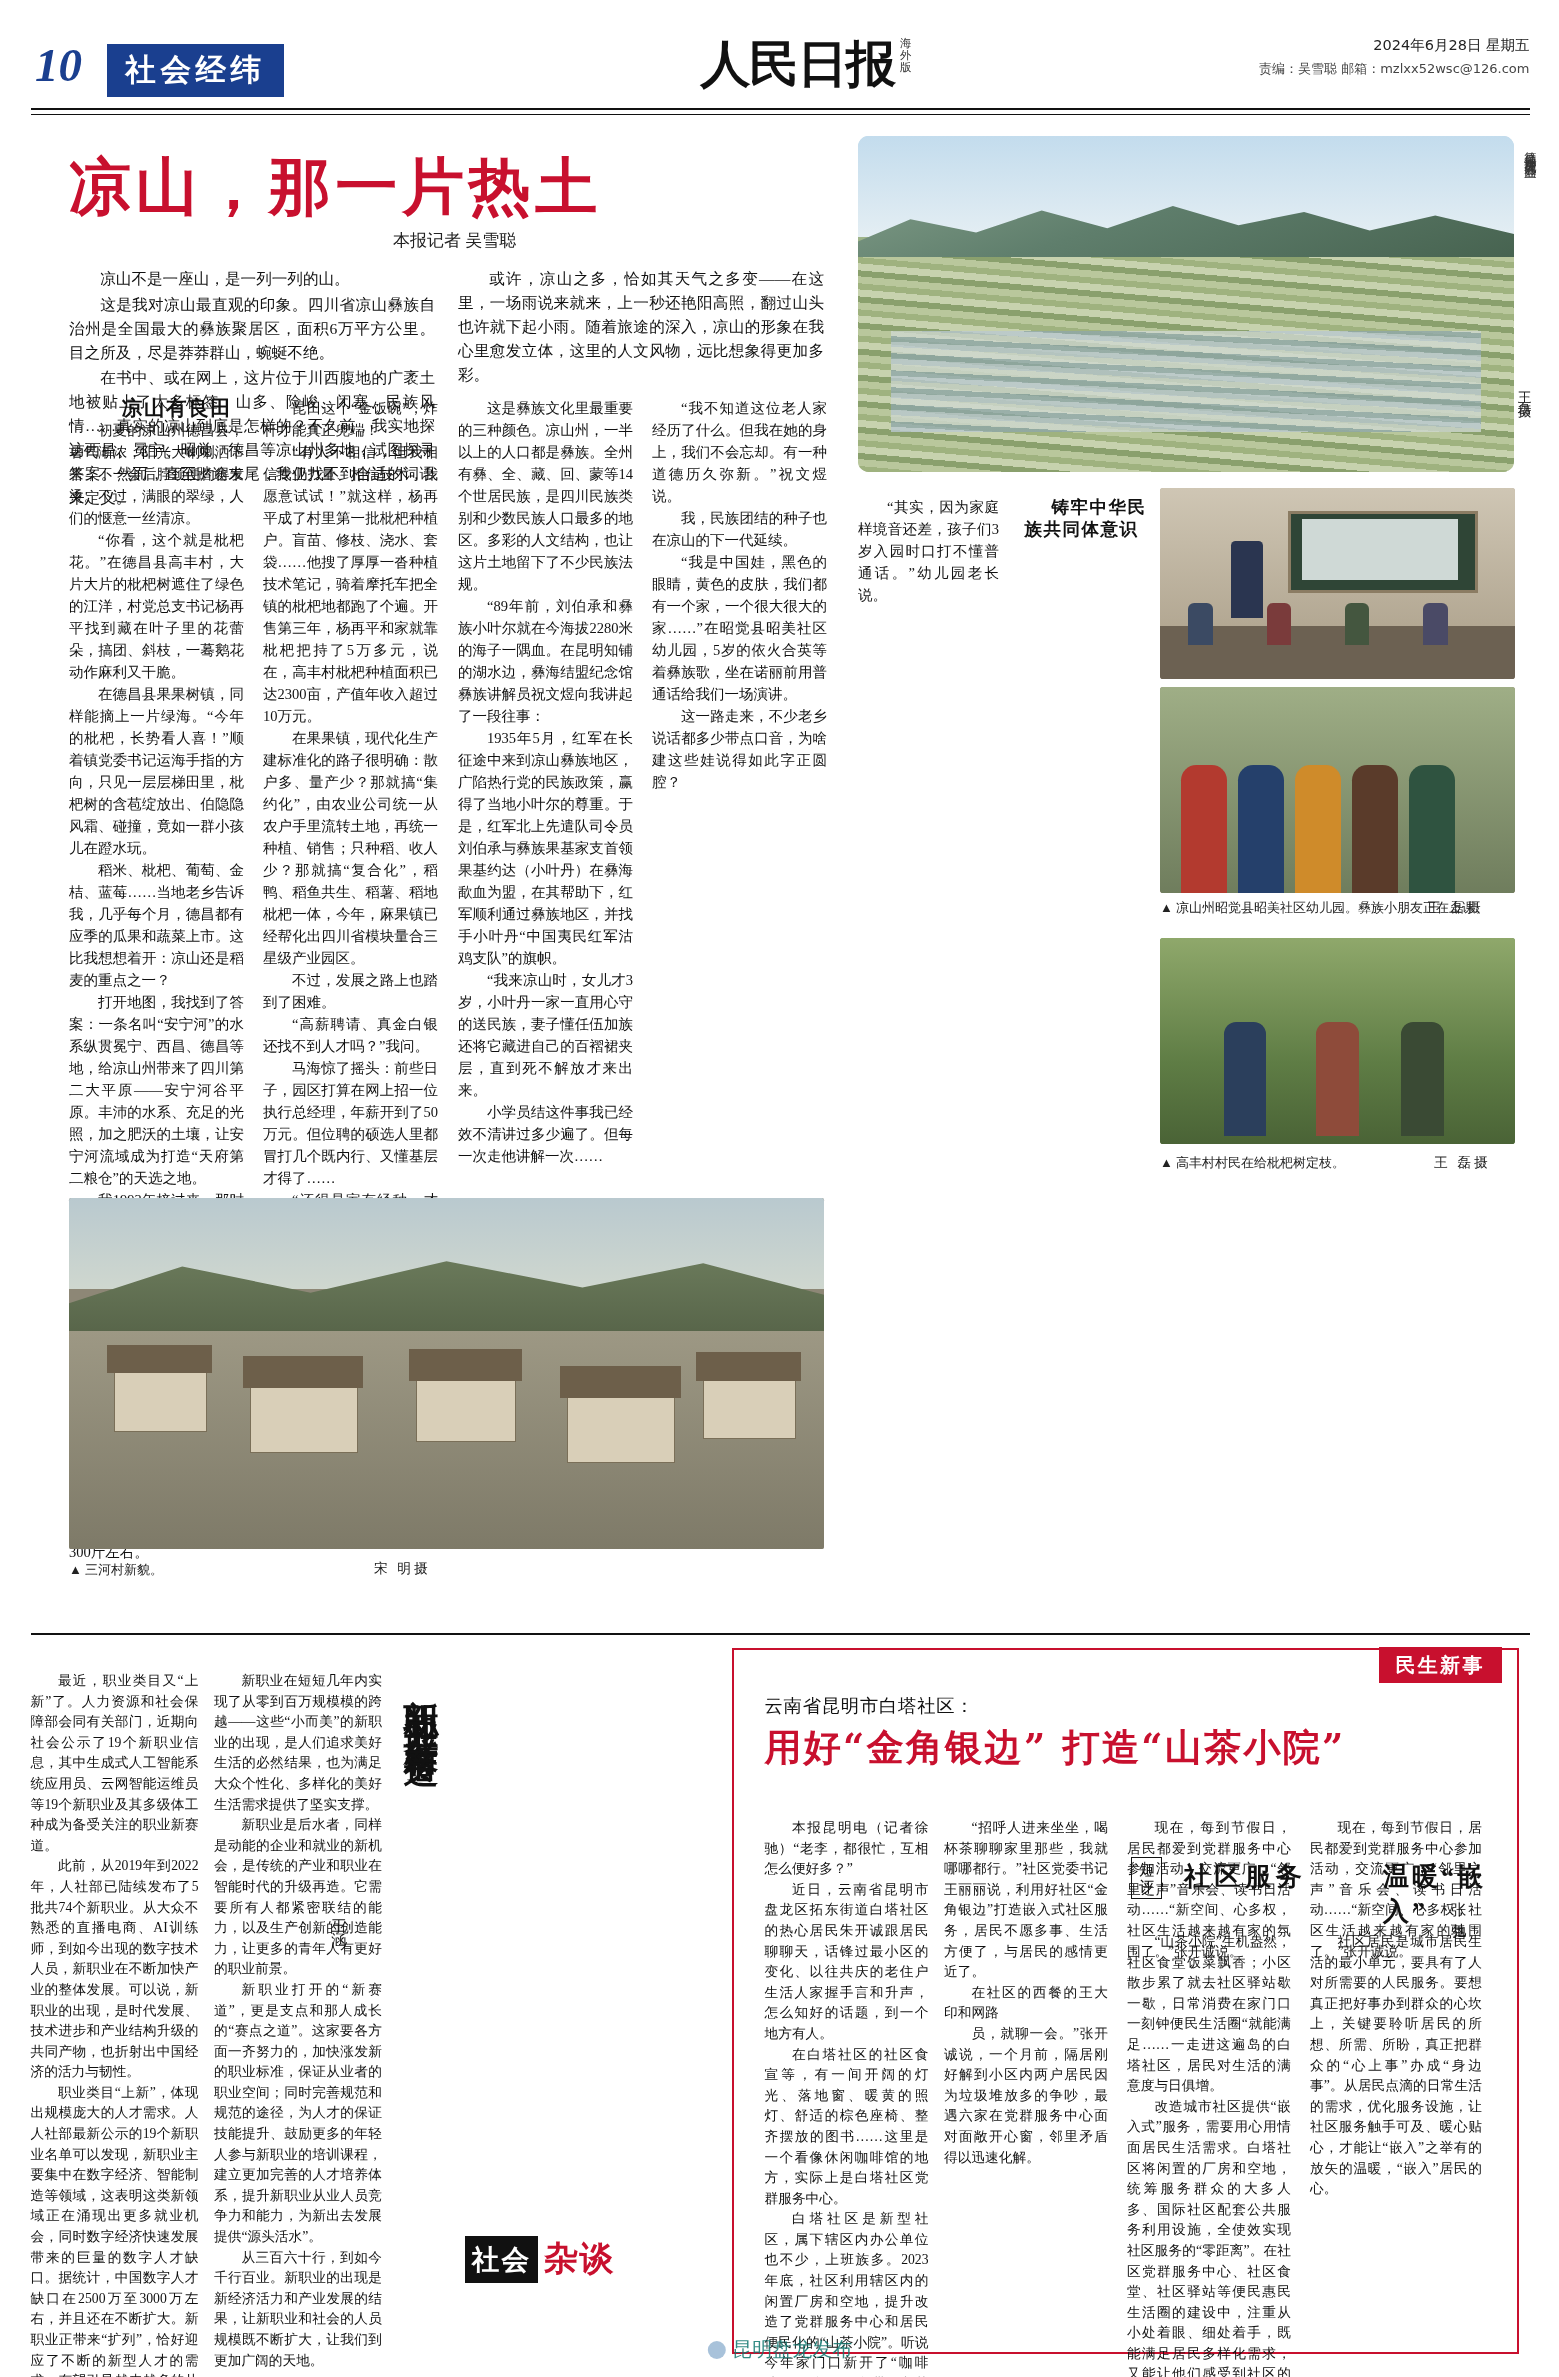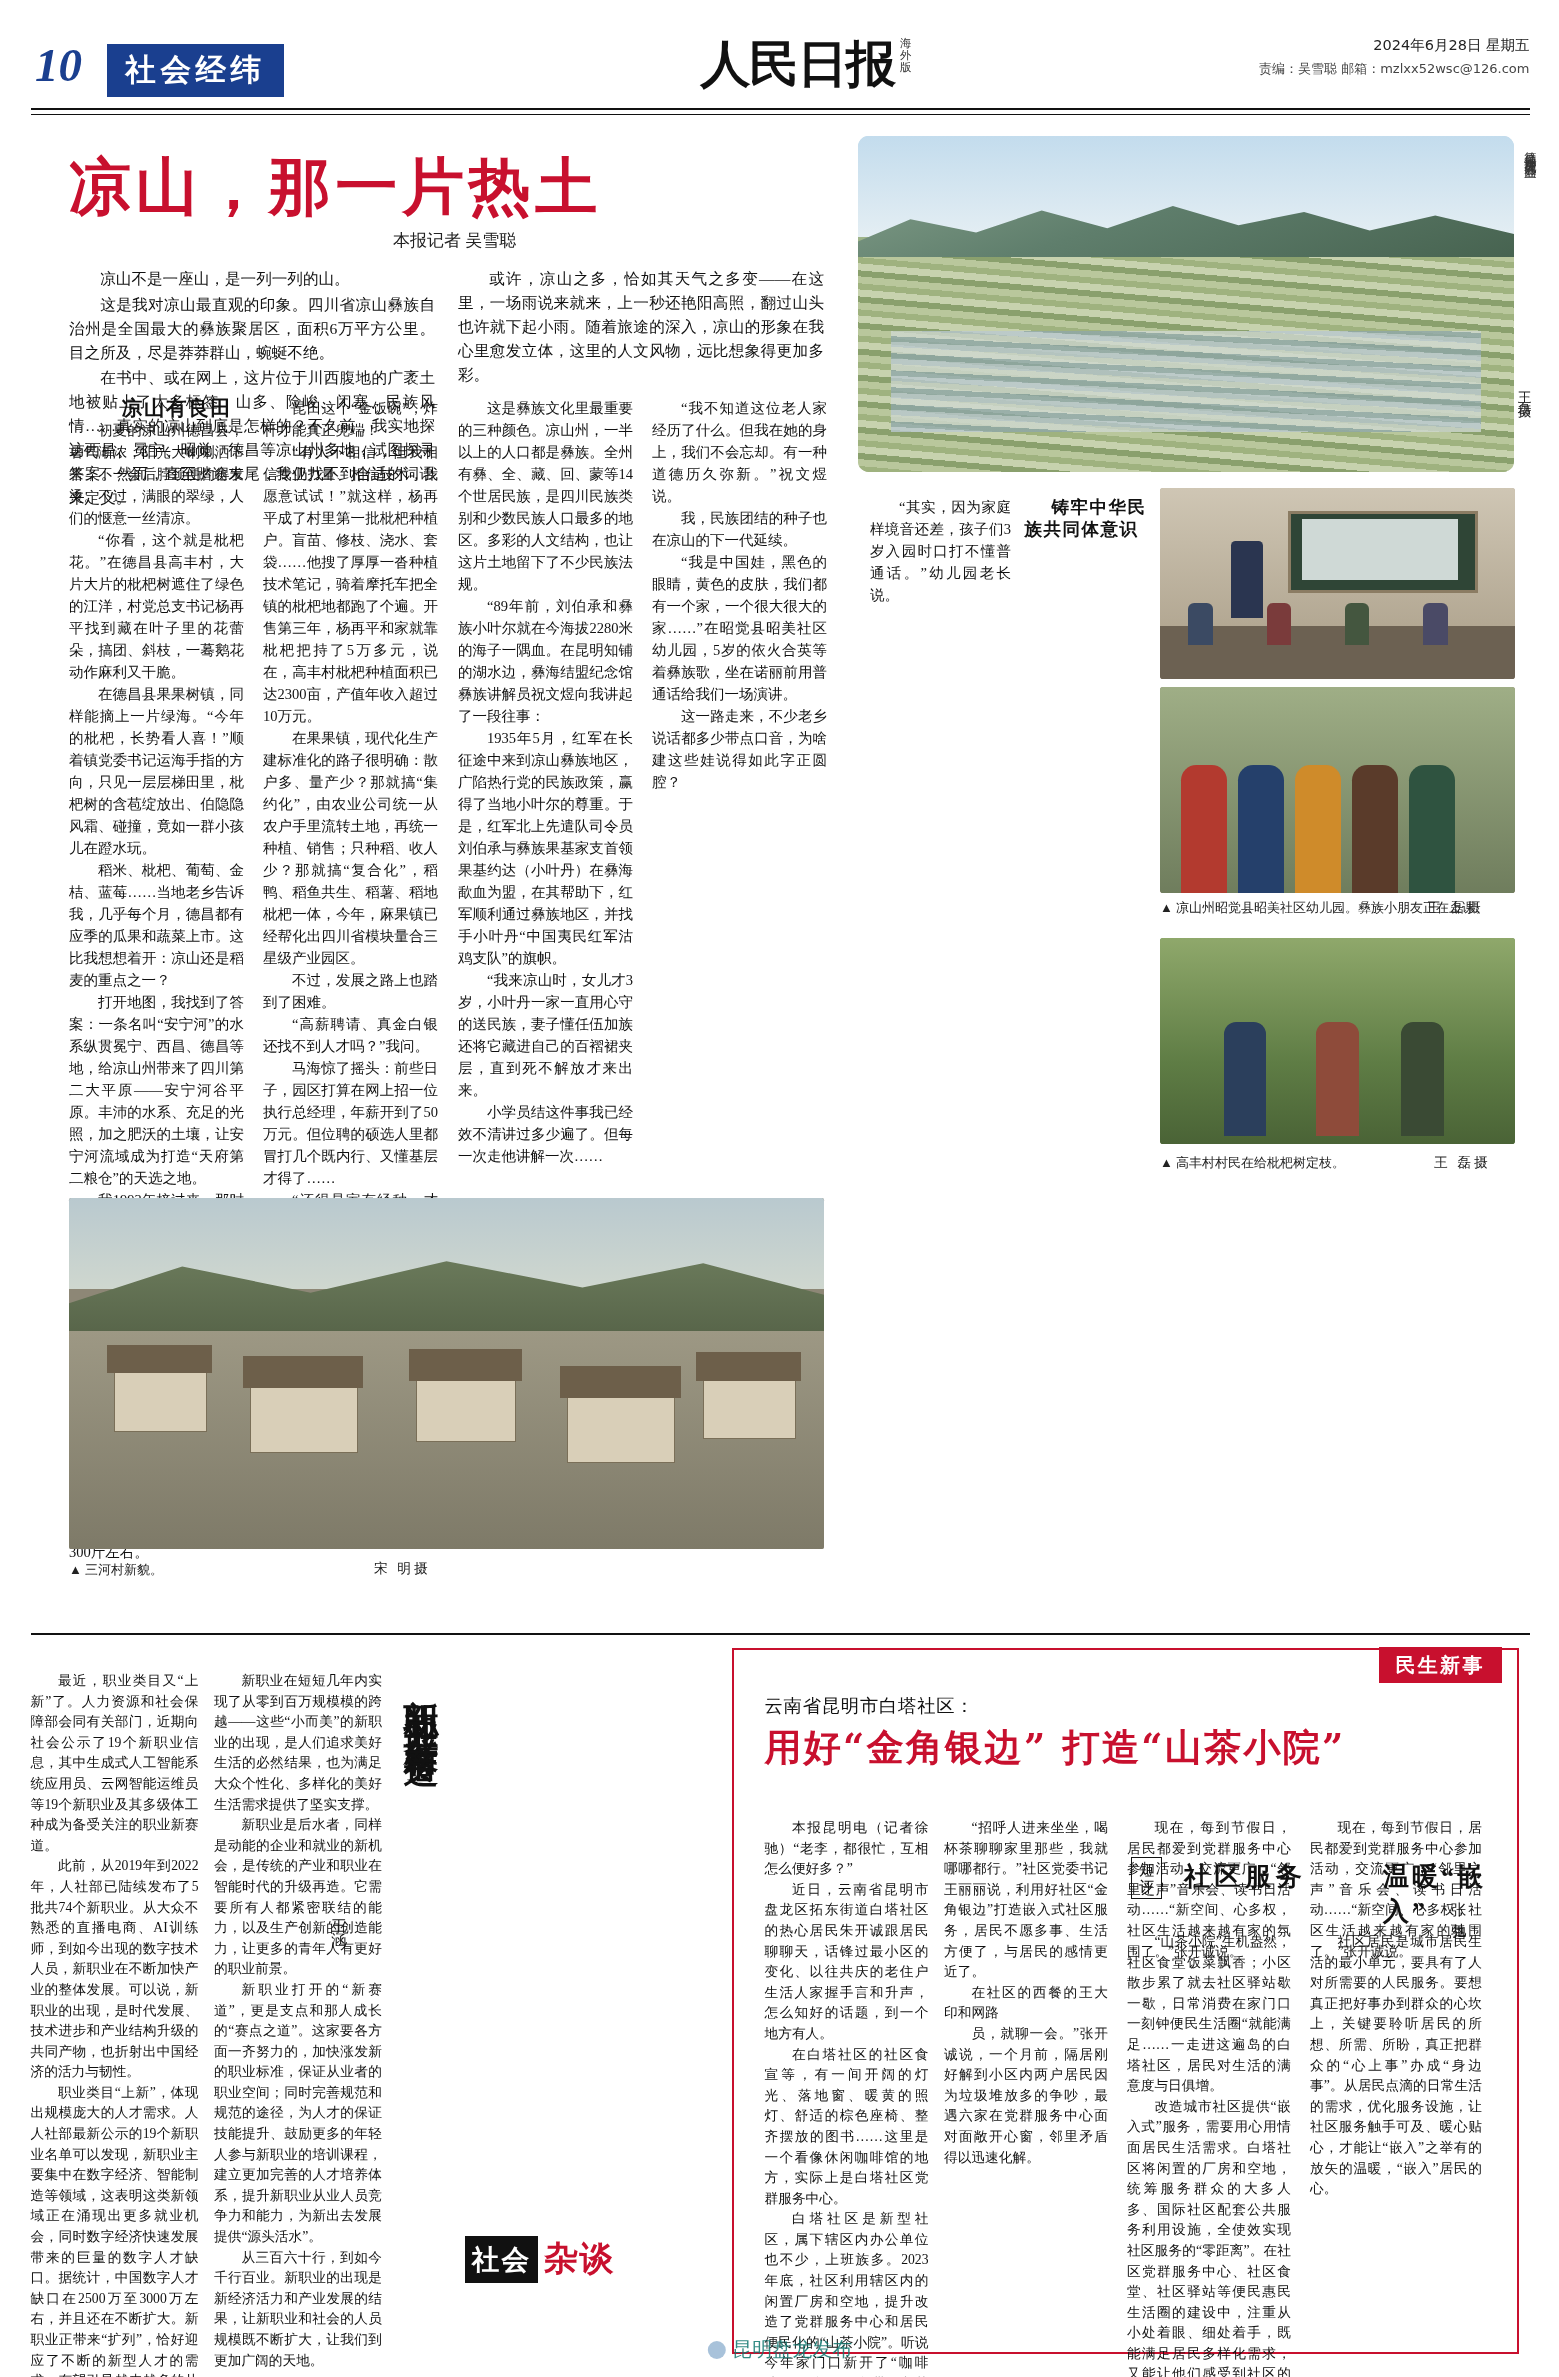--- a/index.html
+++ b/index.html
@@ -175,21 +175,21 @@
     <p>小学员结这件事我已经效不清讲过多少遍了。但每一次走他讲解一次……</p>
   </div>
 
   <div class="col" style="left:652px;top:397px;width:175px;">
     <p>“我不知道这位老人家经历了什么。但我在她的身上，我们不会忘却。有一种道德历久弥新。”祝文煜说。</p>
     <p>我，民族团结的种子也在凉山的下一代延续。</p>
     <p>“我是中国娃，黑色的眼睛，黄色的皮肤，我们都有一个家，一个很大很大的家……”在昭觉县昭美社区幼儿园，5岁的依火合英等着彝族歌，坐在诺丽前用普通话给我们一场演讲。</p>
     <p>这一路走来，不少老乡说话都多少带点口音，为啥建这些娃说得如此字正圆腔？</p>
   </div>
 
-  <div class="col" style="left:858px;top:496px;width:141px;margin-left:12px;">
+  <div class="col" style="left:858px;top:496px;width:141px;">
     <p>“其实，因为家庭样境音还差，孩子们3岁入园时口打不懂普通话。”幼儿园老长说。</p>
     <p></p>
     <p></p>
   </div>
   <div class="col" style="left:1011px;top:496px;width:141px;">
     <p class="sub" style="font-size:17.5px;">铸牢中华民族共同体意识</p>
     <p></p>
   </div>
 
   <div class="photo ph2">

